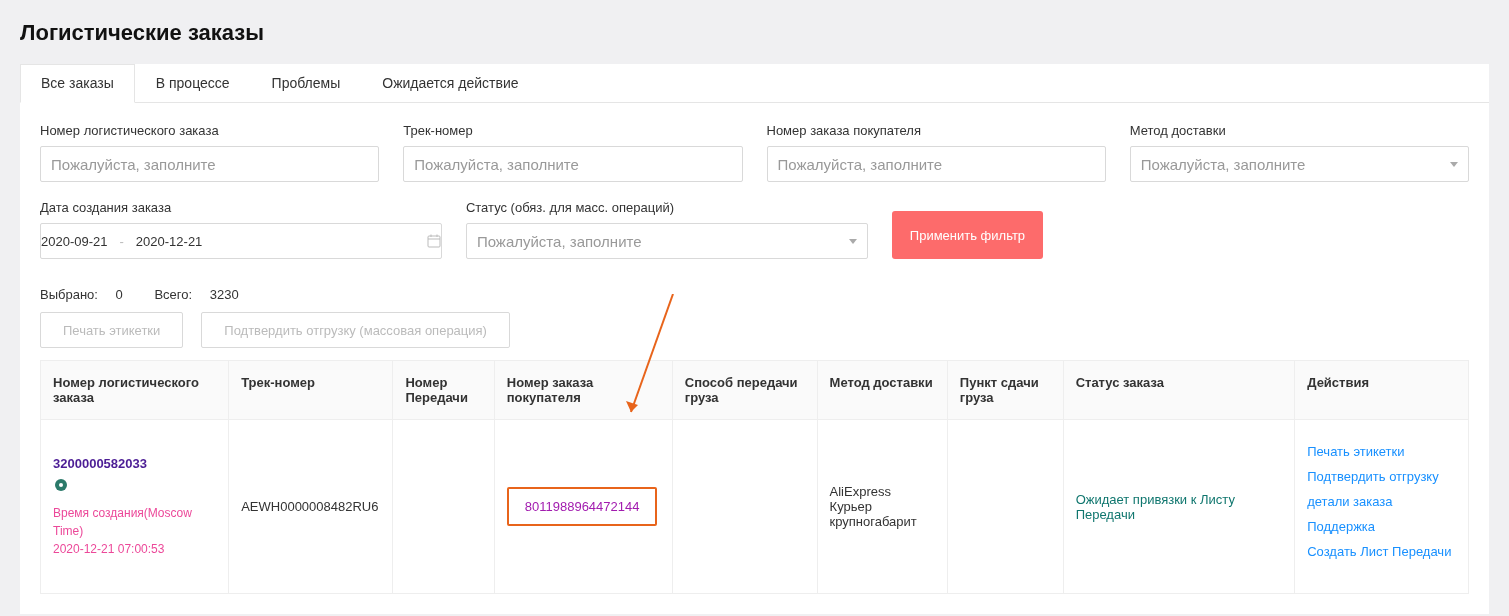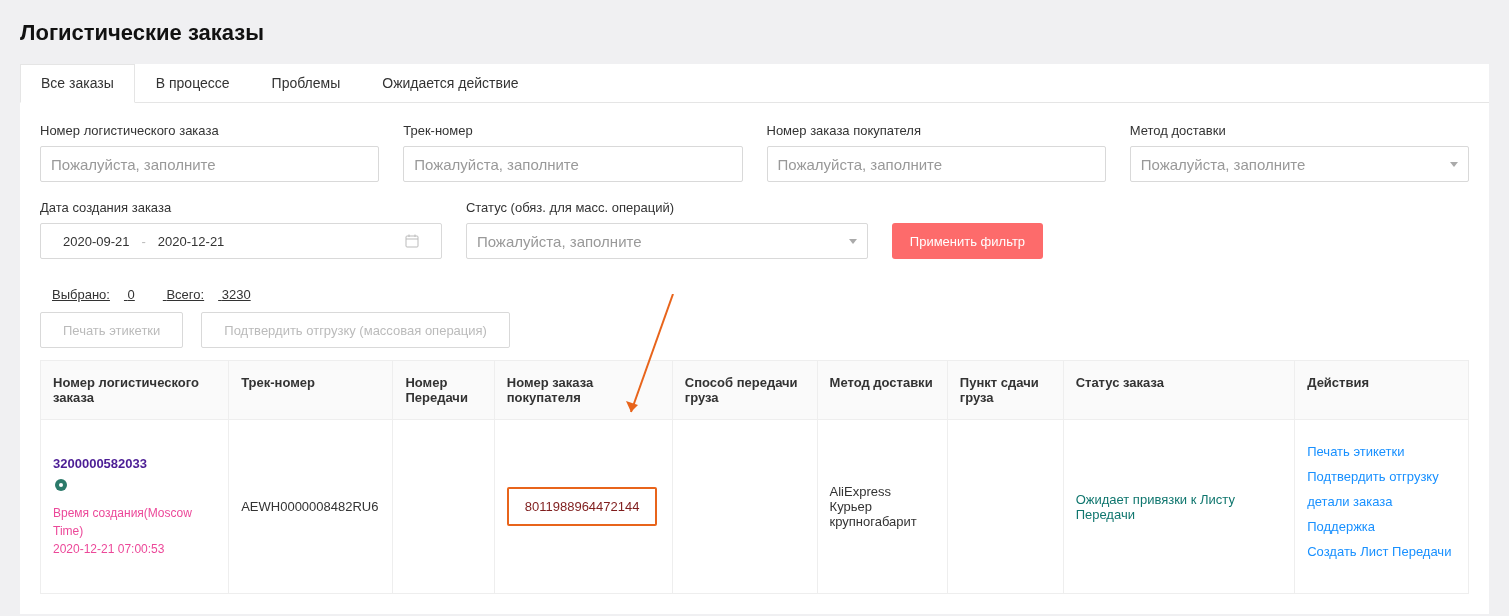--- a/index.html
+++ b/index.html
@@ -80,50 +80,49 @@
     border-left: 4px solid transparent;
     border-right: 4px solid transparent;
     border-top: 5px solid #aaa;
   }
   .date-range {
     display: flex;
     align-items: center;
     border: 1px solid #d9d9d9;
     border-radius: 2px;
     height: 36px;
-    padding: 0 22px;
+    padding: 0 0;
     gap: 12px;
     font-size: 13px;
     color: #333;
   }
   .date-range .sep { color: #bbb; }
   .cal-icon {
     margin-left: auto;
     width: 14px; height: 14px;
     display: inline-block;
     position: relative;
   }
   .cal-icon svg { display: block; }
   .btn {
-    height: 36px;
+    height: 48px;
     padding: 4px 18px;
     border: none;
     border-radius: 3px;
     font-size: 13px;
     cursor: pointer;
   }
   .btn-primary {
     background: #fd6b6b;
     color: #fff;
   }
   .selection-row {
-    padding: 0 20px 10px 32px;
-    font-size: 13px;
-    color: #333;
-    text-decoration: underline;
+    padding: 0 20px 10px 20px;
+    font-size: 13px;
+    color: #333;
   }
   .selection-row span { margin-right: 14px; }
   .bulk-actions {
     padding: 0 20px 12px 20px;
     display: flex;
     gap: 18px;
   }
   .btn-outline {
     border: 1px solid #d9d9d9;
     background: #fff;
@@ -151,21 +150,21 @@
     color: #333;
     vertical-align: top;
   }
   tbody td {
     border: 1px solid #eee;
     border-top: none;
     padding: 24px 12px;
     font-size: 13px;
     vertical-align: middle;
   }
-  .link { color: #7f1d1d; cursor: pointer; }
+  .link { color: #a21caf; cursor: pointer; }
   .link-bold { color: #4c1d95; font-weight: 700; cursor: pointer; }
   .status-green { color: #0f766e; }
   .actions-list a {
     display: block;
     color: #1890ff;
     margin-bottom: 10px;
     cursor: pointer;
     text-decoration: none;
   }
   .order-meta {

